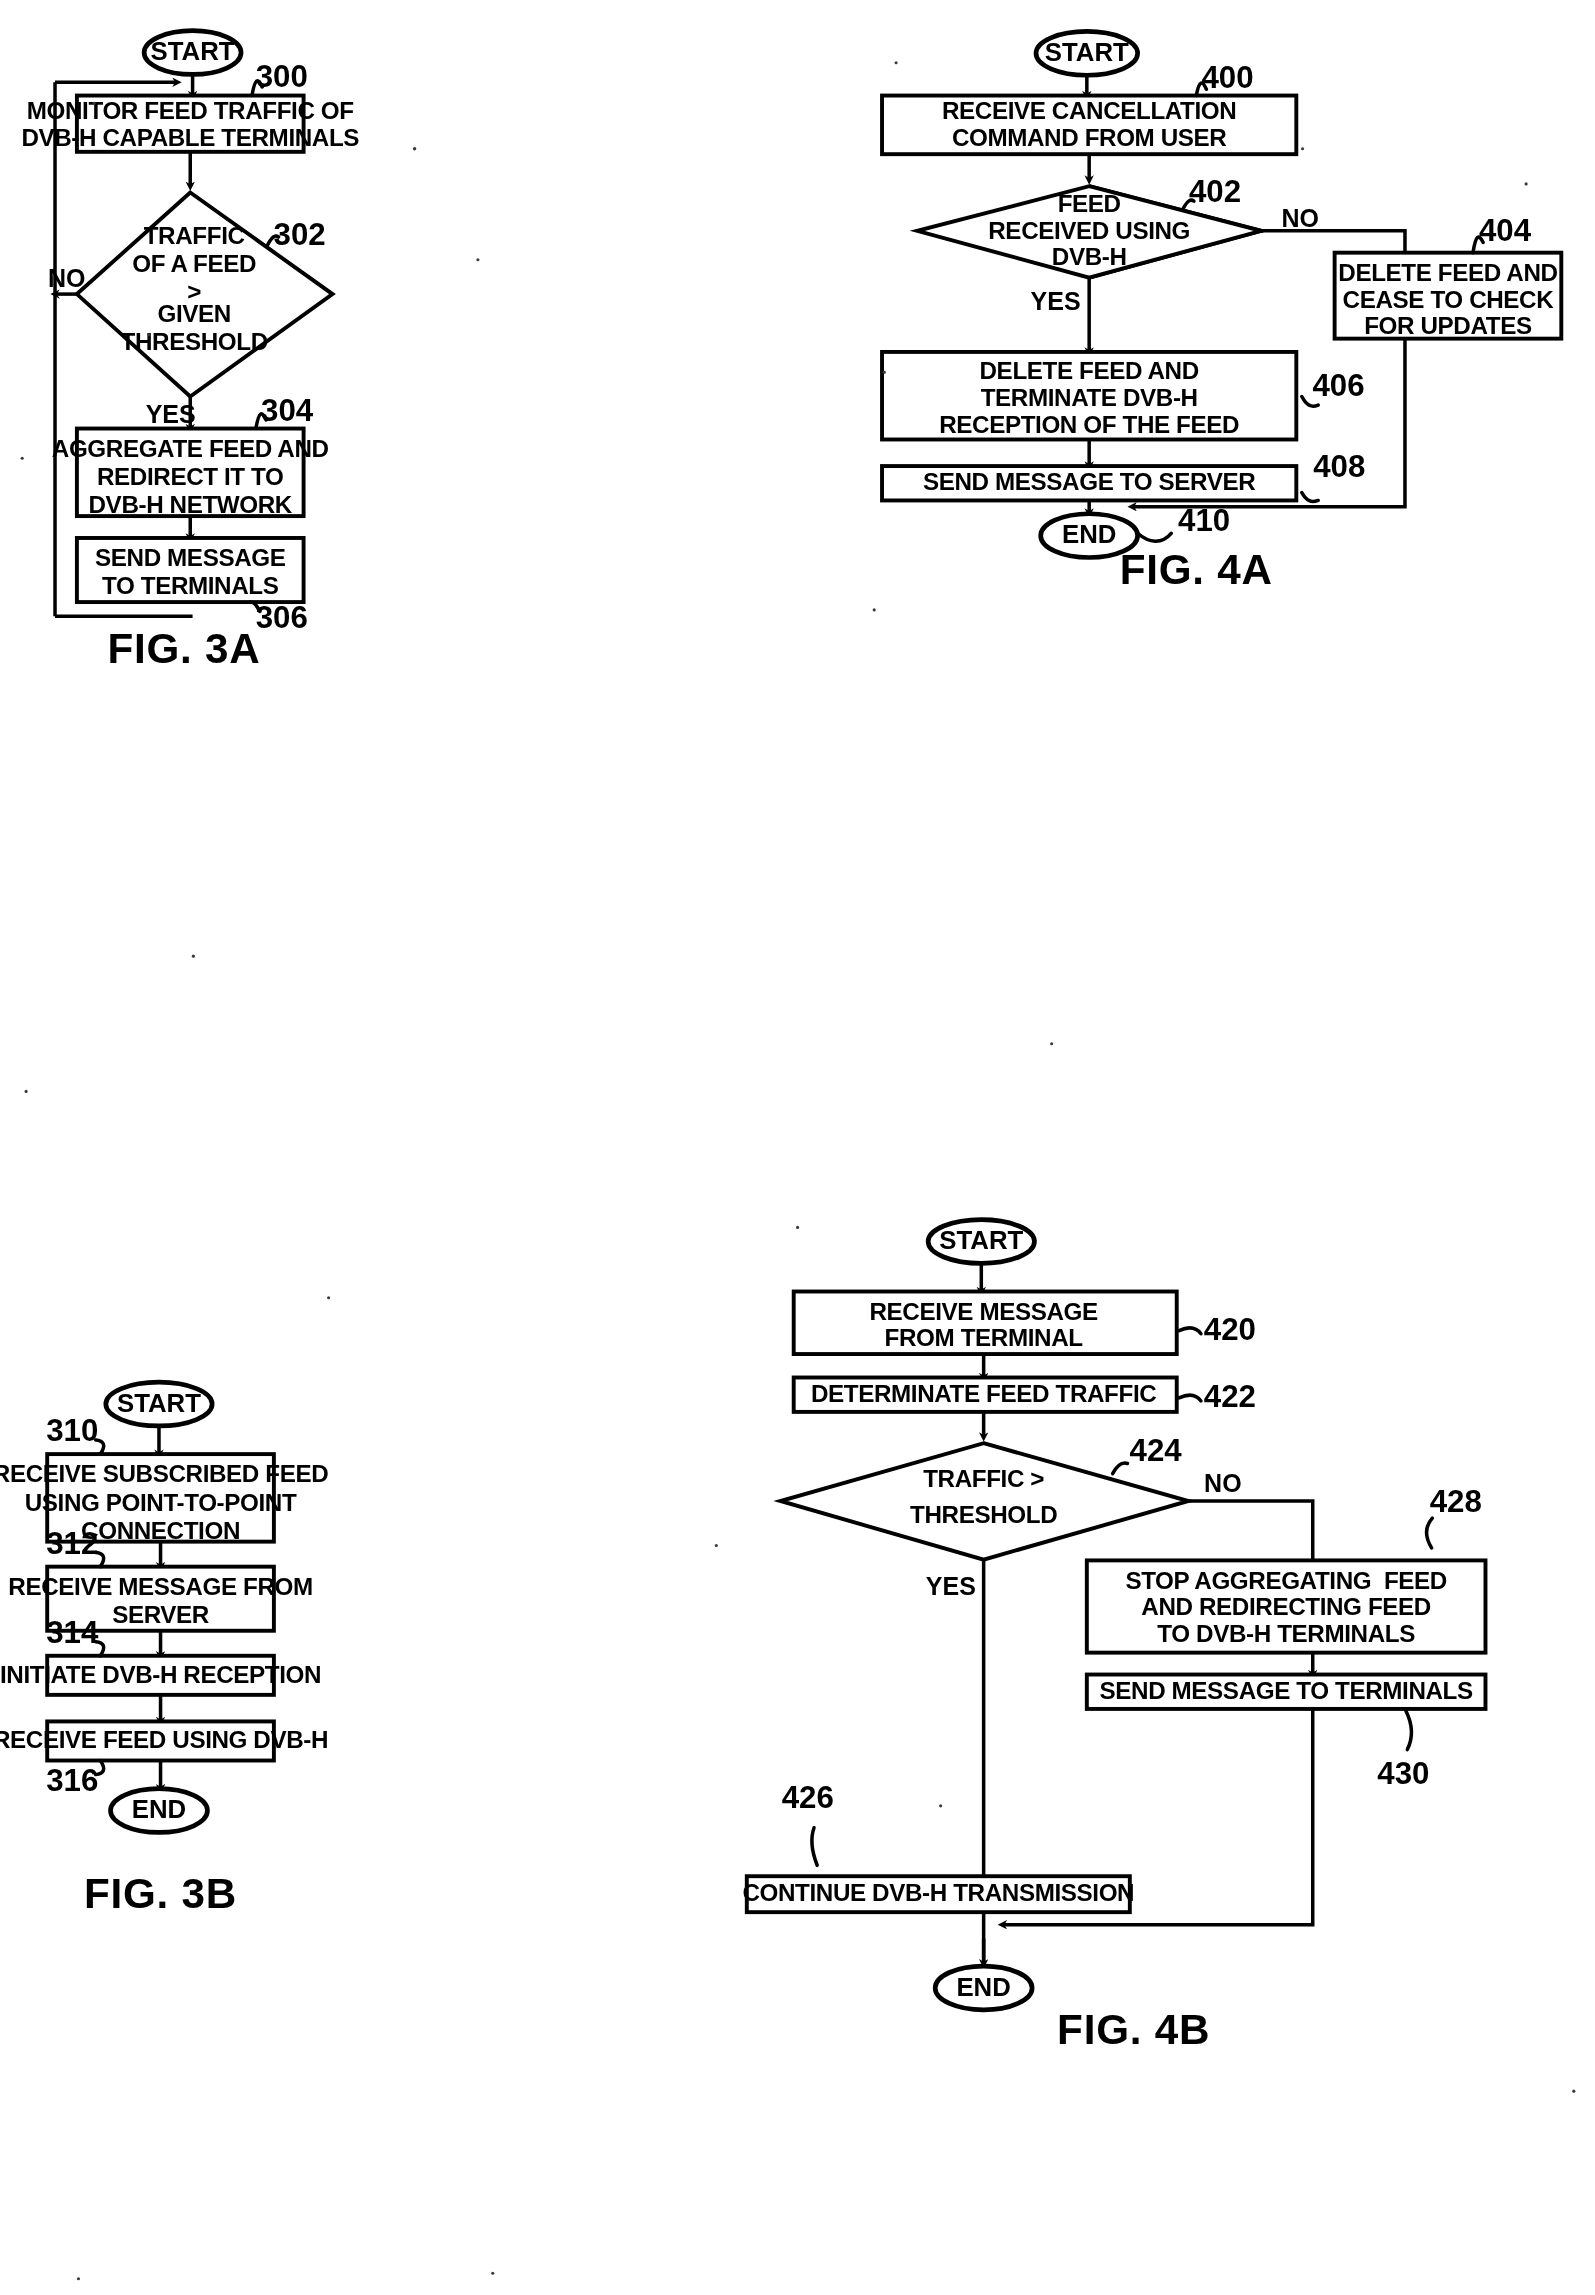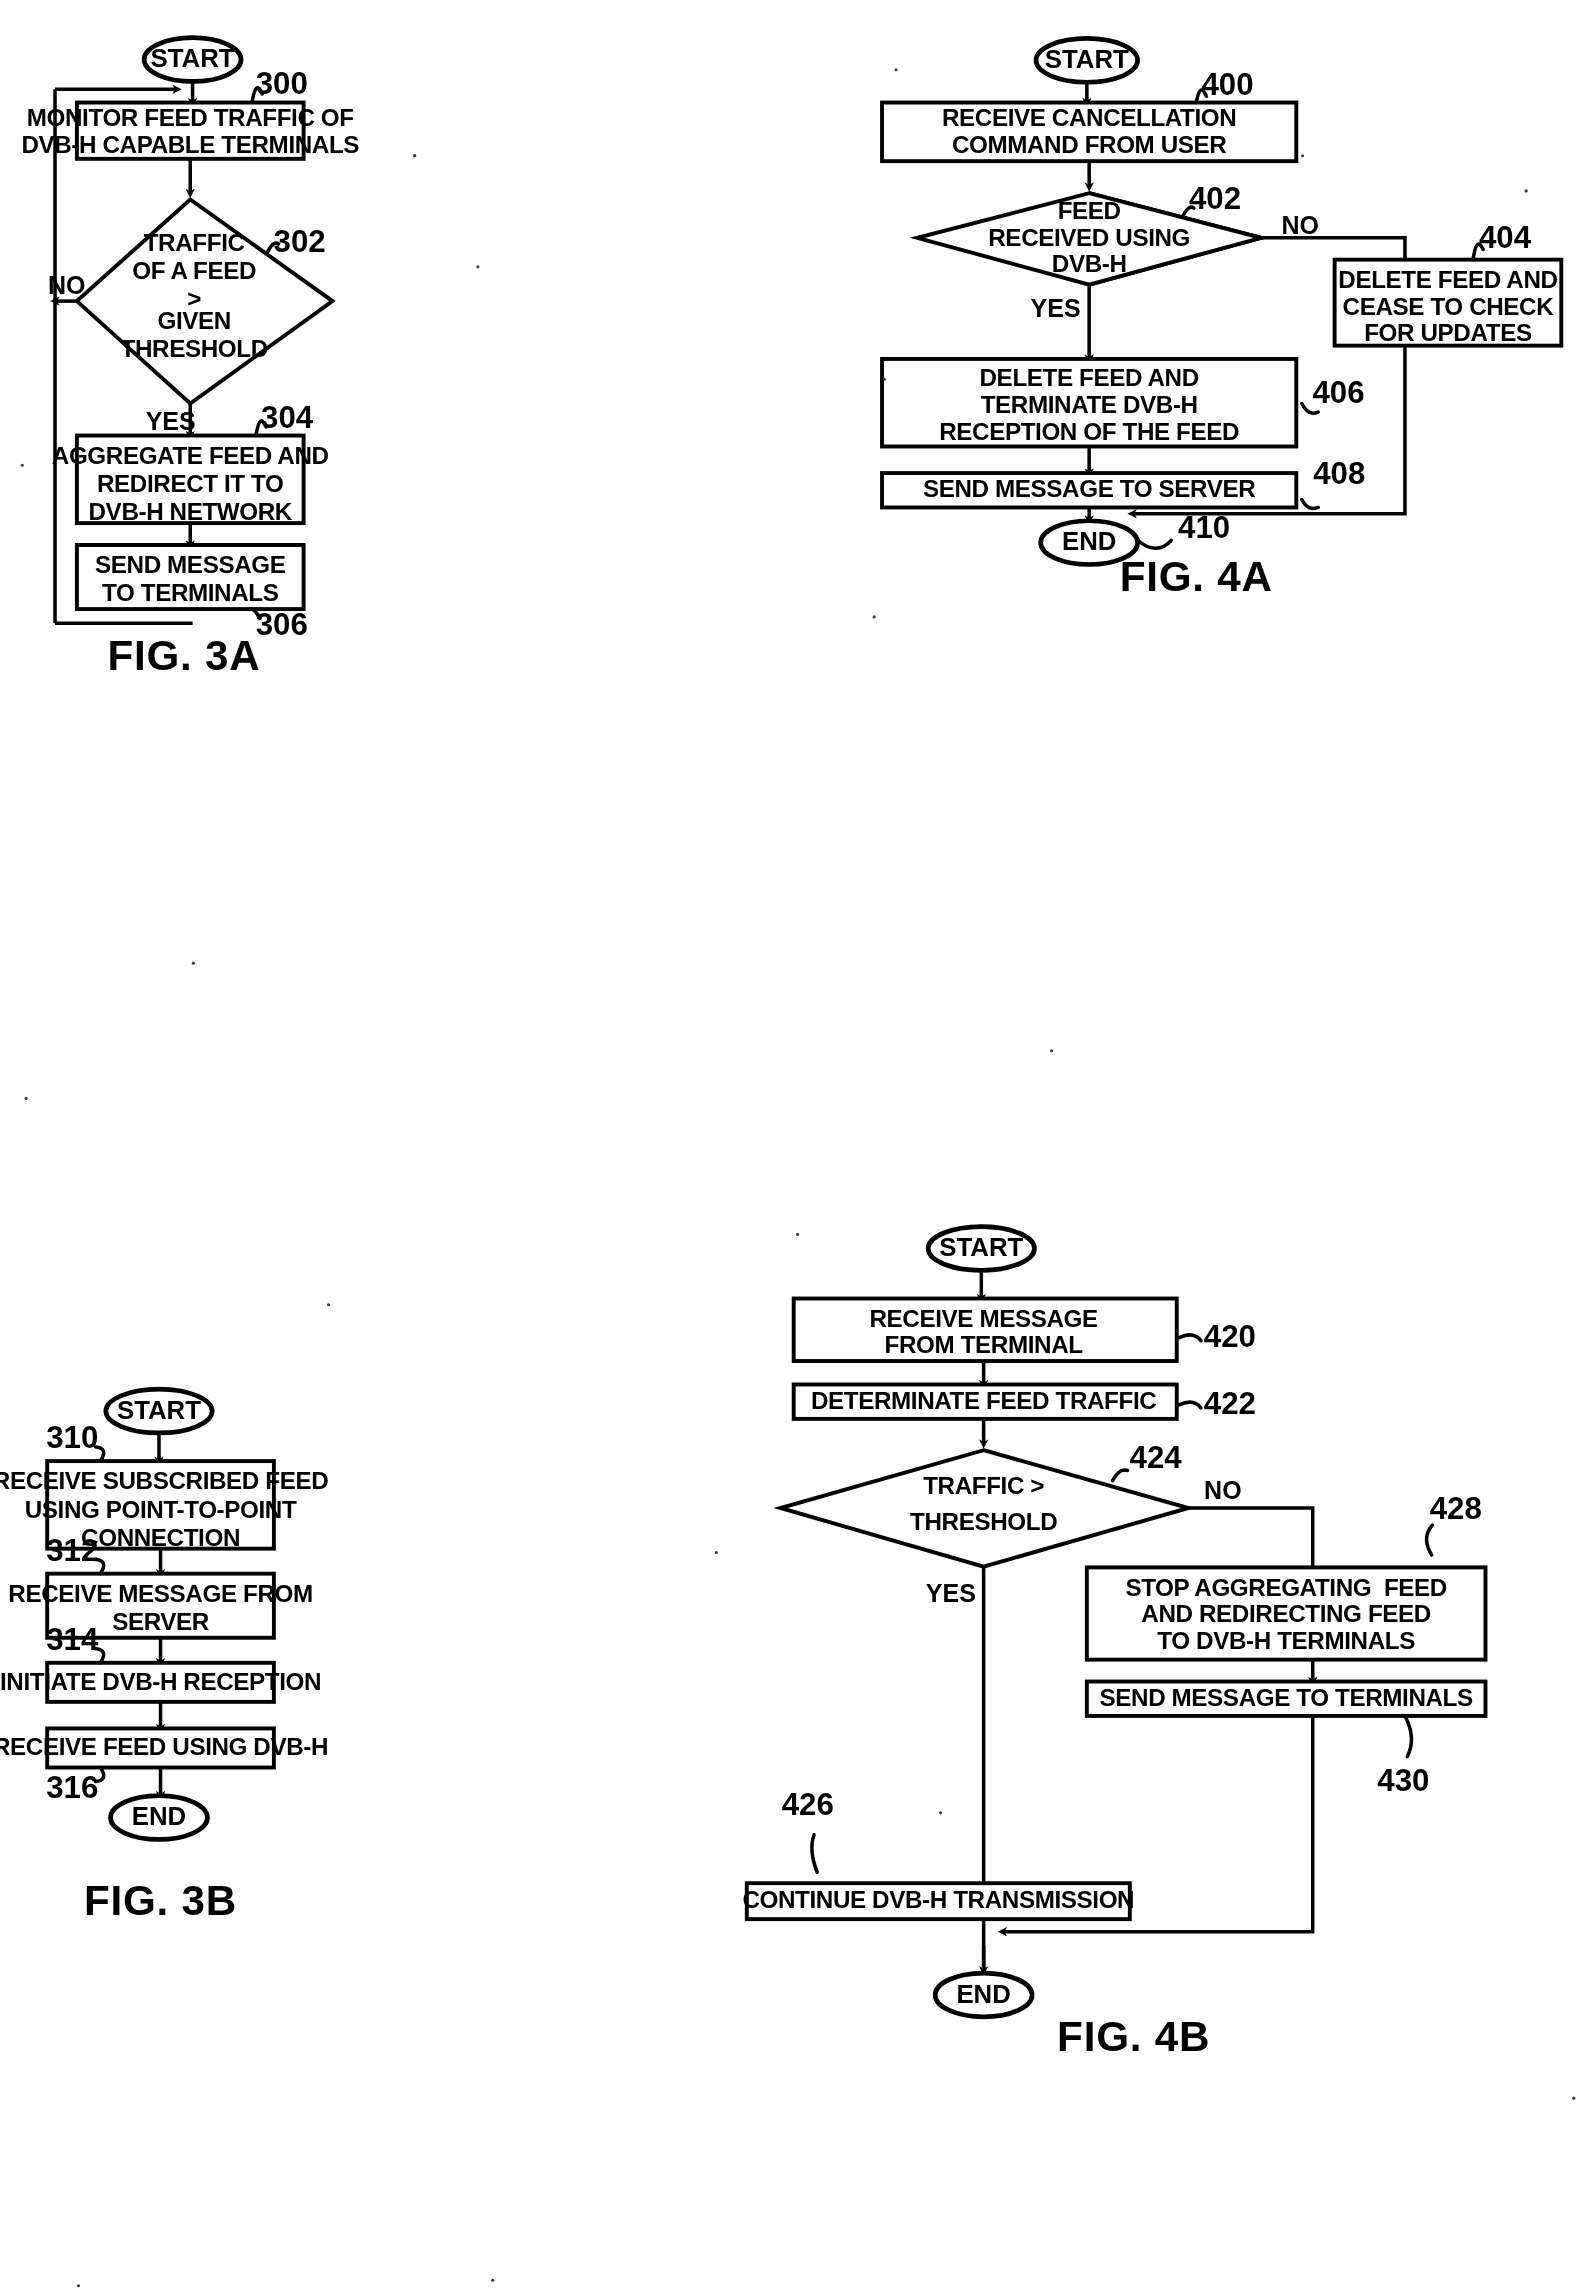--- a/index.html
+++ b/index.html
@@ -10,21 +10,21 @@
   body {
     width: 1596px;
     height: 2295px;
     position: relative;
     font-family: "Liberation Sans", sans-serif;
     color: #000000;
     overflow: hidden;
   }
   #sheet {
     position: absolute;
-    left: 0; top: 15px;
+    left: 0; top: 8px;
     width: 1596px;
     height: 1630px;
   }
   svg.fig {
     position: absolute;
     left: 0; top: 0;
     width: 1596px;
     height: 2295px;
     overflow: visible;
   }

